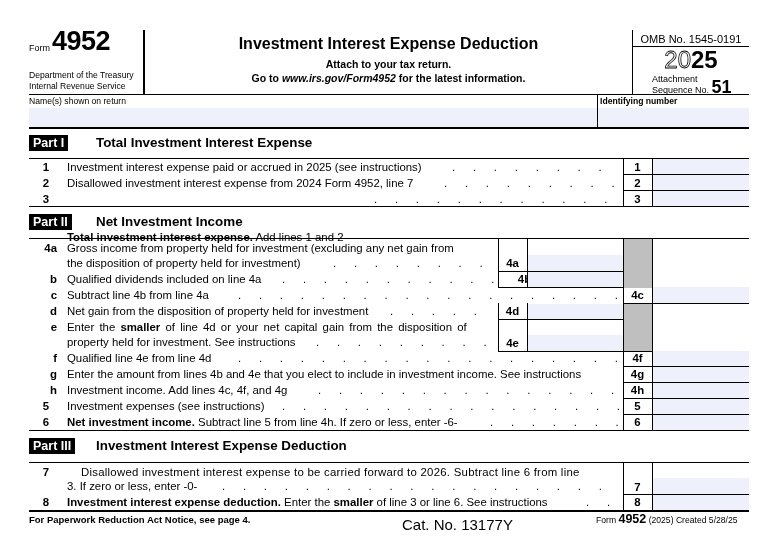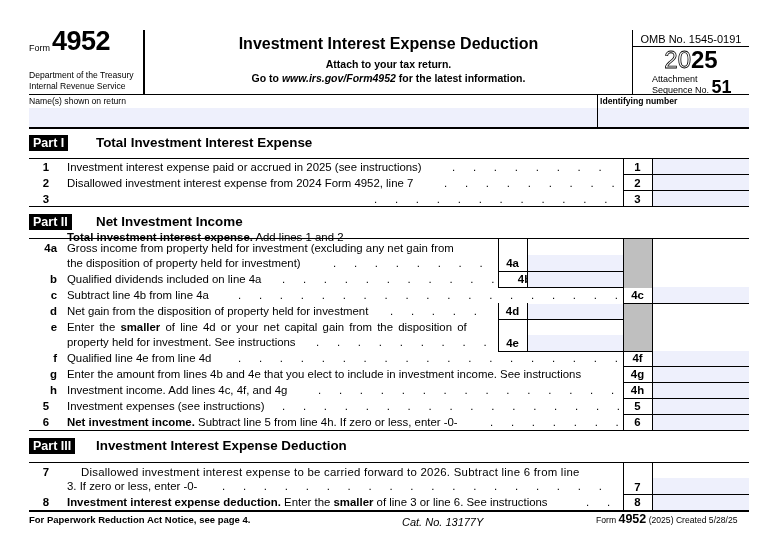--- a/index.html
+++ b/index.html
@@ -193,21 +193,21 @@
   <span class="t" style="left:67px;top:399px;">Investment expenses (see instructions)</span>
   <span class="dots" style="left:282px;top:399px;width:338px;">. . . . . . . . . . . . . . . . . . . . . . . . . . . . . . . . . . . . .</span>
   <span class="lbl" style="left:623px;top:399px;width:29px;">5</span>
   <div class="fill" style="left:653px;top:399px;width:96px;height:15px;"></div>
   <input class="amt" style="left: 655px; top: 399px; width: 92px; height: 15px;" value="">
   <div class="hl" style="left:623px;top:414px;width:126px;"></div>
 </div>
 
 <div>
   <span class="num" style="left:25px;top:415px;">6</span>
-  <span class="t" style="left:67px;top:415px;"><b>Net investment income.</b><span> Subtract line 5 from line 4h. If zero or less, enter -0-</span></span>
+  <span class="t" style="left:67px;top:415px;"><b>Net investment income.</b><span> Subtract line 5 from line 4h. If zero or less, enter -6-</span></span>
   <span class="dots" style="left:490px;top:415px;width:130px;">. . . . . . . . . .</span>
   <span class="lbl" style="left:623px;top:415px;width:29px;">6</span>
   <div class="fill" style="left:653px;top:415px;width:96px;height:15px;"></div>
   <input class="amt" style="left: 655px; top: 415px; width: 92px; height: 15px;" value="">
 </div>
 <div class="hl" style="left:29px;top:430px;width:720px;"></div>
 
 <div class="part" style="left:29px;top:438px;">Part III</div>
 <div class="ptitle" style="left:96px;top:438px;">Investment Interest Expense Deduction</div>
 <div class="hl" style="left:29px;top:462px;width:720px;"></div>
@@ -229,14 +229,14 @@
   <span class="num" style="left:25px;top:495px;">8</span>
   <span class="t" style="left:67px;top:495px;"><b>Investment interest expense deduction.</b><span> Enter the </span><b>smaller</b><span> of line 3 or line 6. See instructions</span></span>
   <span class="dots" style="left:586px;top:495px;width:34px;">. . .</span>
   <span class="lbl" style="left:623px;top:495px;width:29px;">8</span>
   <div class="fill" style="left:653px;top:495px;width:96px;height:15px;"></div>
   <input class="amt" style="left: 655px; top: 495px; width: 92px; height: 15px;" value="">
 </div>
 <div class="hl2" style="left:29px;top:510px;width:720px;"></div>
 
 <span class="abs" style="left:29px;top:514px;font-size:9.5px;font-weight:bold;white-space:nowrap;">For Paperwork Reduction Act Notice, see page 4.</span>
-<span class="abs" style="left:402px;top:516px;font-size:11px;white-space:nowrap;font-style:italic;">Cat. No. 13177Y</span>
+<span class="abs" style="left:402px;top:516px;font-size:15px;white-space:nowrap;">Cat. No. 13177Y</span>
 <span class="abs" style="left:596px;top:512px;font-size:8.6px;white-space:nowrap;"><span>Form</span> <b style="font-size:12.5px;">4952</b> <span>(2025) Created 5/28/25</span></span>
 
 </body></html>

